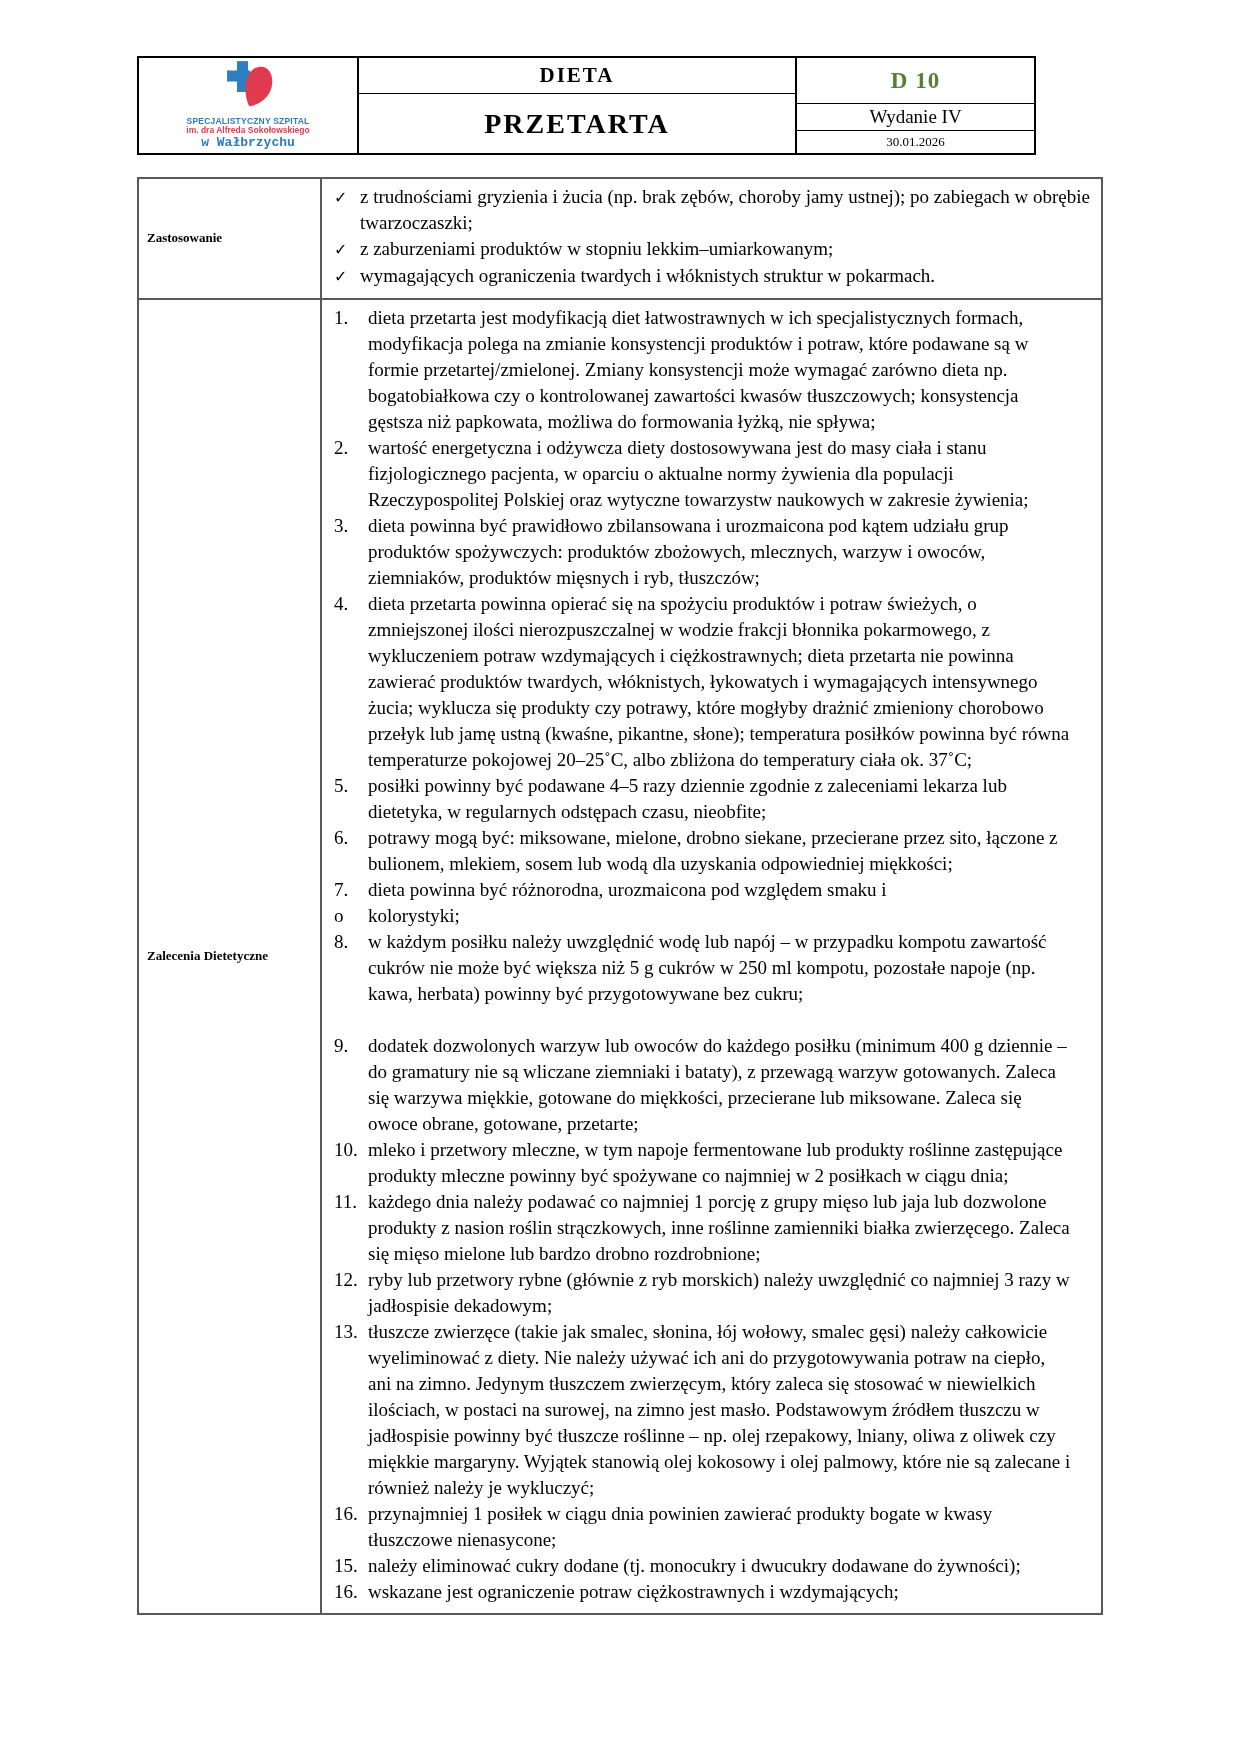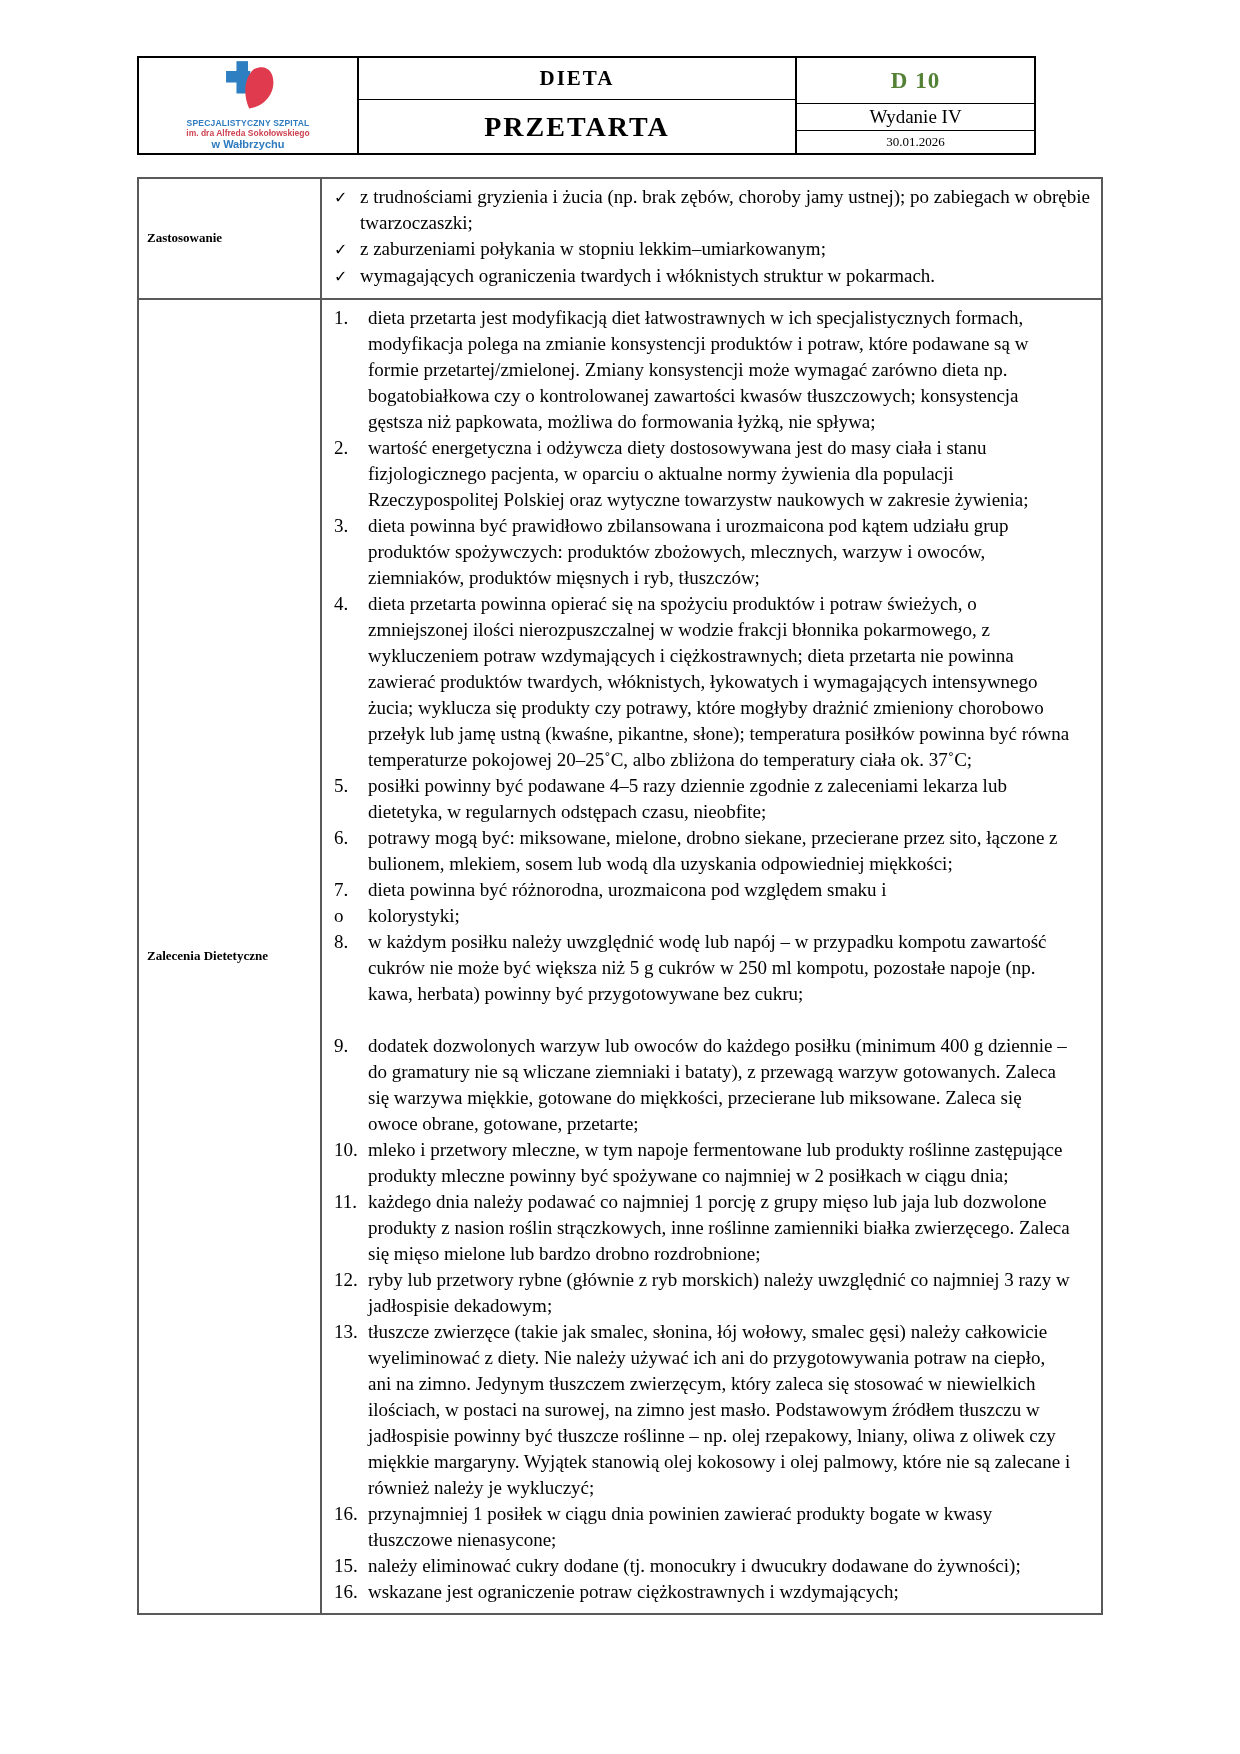--- a/index.html
+++ b/index.html
@@ -29,30 +29,30 @@
   }
   .logo-cell{
     width:218px;flex:0 0 218px;
     display:flex;flex-direction:column;align-items:center;justify-content:center;
     padding:2px 4px;
   }
   .logo-mark{width:64px;height:56px;display:block;}
   .logo-text{text-align:center;font-family:"Liberation Sans","DejaVu Sans",sans-serif;line-height:1.15;margin-top:8px;}
   .logo-text .lt1{color:var(--logo-text-blue);font-size:8.5px;font-weight:bold;letter-spacing:.2px;}
   .logo-text .lt2{color:var(--logo-text-red);font-size:8.5px;font-weight:bold;}
-  .logo-text .lt3{color:var(--logo-text-blue);font-size:11px;font-weight:bold;}
+  .logo-text .lt3{color:var(--logo-text-blue);font-size:13px;font-weight:bold;font-family:Liberation Mono, monospace;}
 
   .mid-cell{
     flex:1 1 auto;
     border-left:2px solid var(--border-dark);
     border-right:2px solid var(--border-dark);
     display:flex;flex-direction:column;
   }
   .title-top{
-    height:42px;border-bottom:1.5px solid var(--border-dark);
+    height:36px;border-bottom:1.5px solid var(--border-dark);
     display:flex;align-items:center;justify-content:center;
     font-weight:bold;font-size:21px;letter-spacing:2px;
   }
   .title-bottom{
     flex:1;display:flex;align-items:center;justify-content:center;
     font-weight:bold;font-size:28px;letter-spacing:2px;
   }
 
   .right-cell{width:237px;flex:0 0 237px;display:flex;flex-direction:column;border-radius:13px;}
   .code-cell{
@@ -132,21 +132,21 @@
     <div class="trow">
       <div class="label-cell">Zastosowanie</div>
       <div class="content-cell">
         <div id="check-list">
             <div class="check-item">
               <span class="check-mark">✓</span>
               <span class="check-text">z trudnościami gryzienia i żucia (np. brak zębów, choroby jamy ustnej); po zabiegach w obrębie twarzoczaszki;</span>
             </div>
             <div class="check-item">
               <span class="check-mark">✓</span>
-              <span class="check-text">z zaburzeniami połykania w stopniu lekkim–umiarkowanym;</span>
+              <span class="check-text">z zaburzeniami produktów w stopniu lekkim–umiarkowanym;</span>
             </div>
             <div class="check-item">
               <span class="check-mark">✓</span>
               <span class="check-text">wymagających ograniczenia twardych i włóknistych struktur w pokarmach.</span>
             </div>
           </div>
       </div>
     </div>
     <div class="trow row2">
       <div class="label-cell">Zalecenia Dietetyczne</div>

